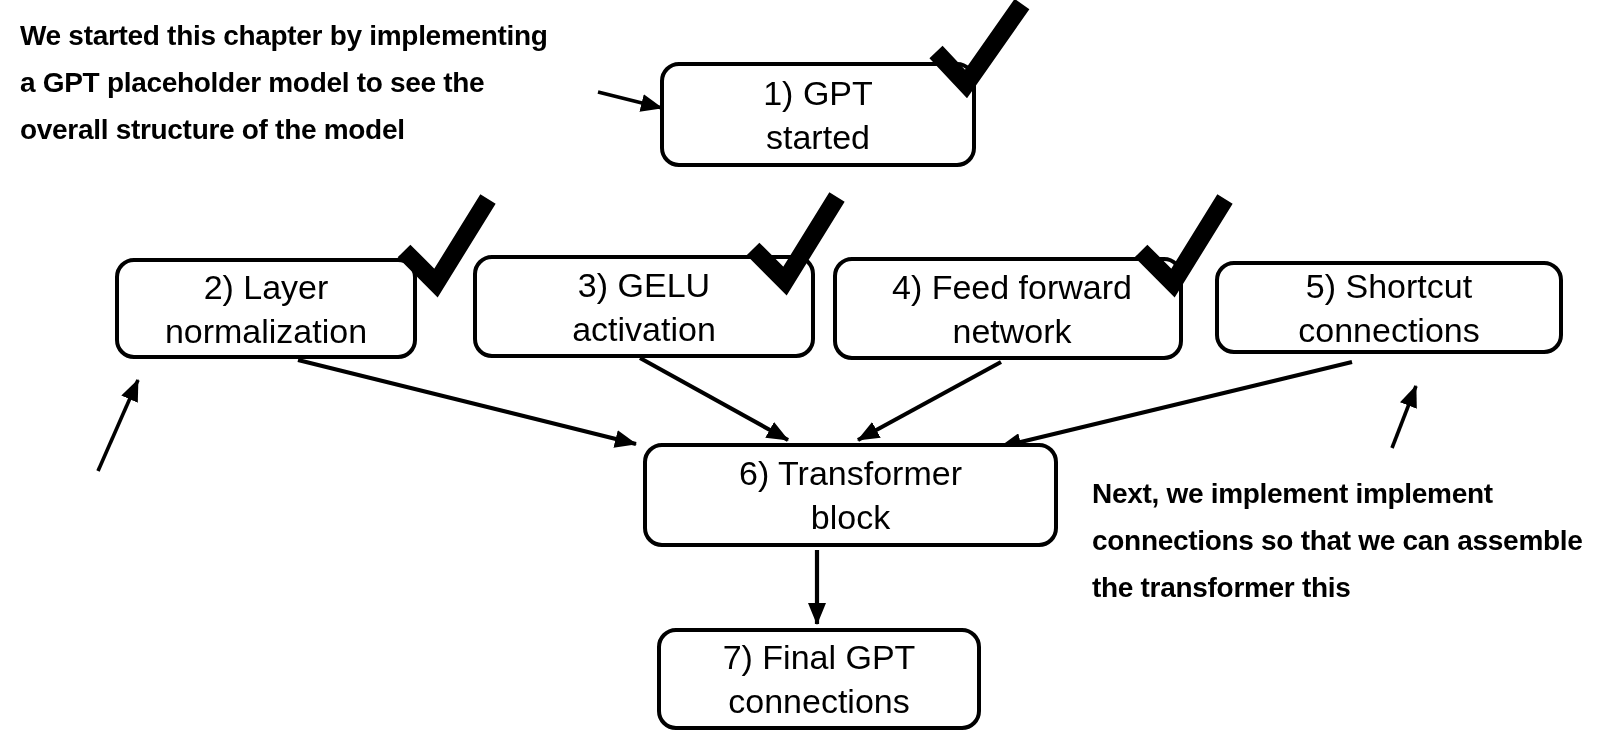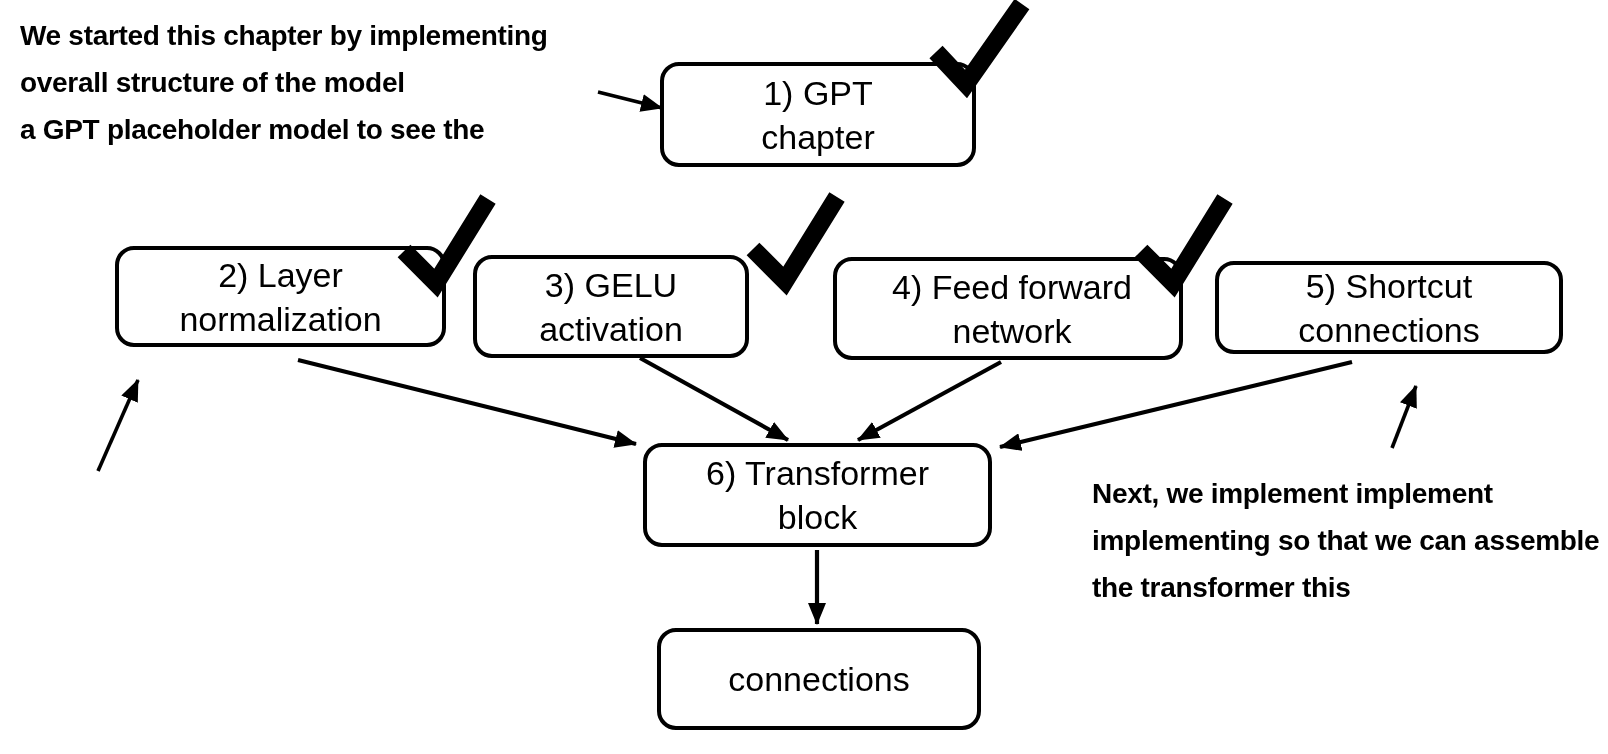--- a/index.html
+++ b/index.html
@@ -56,65 +56,66 @@
     <line class="edge-thick" x1="640" y1="358" x2="788" y2="440" marker-end="url(#ah)"></line>
     <line class="edge-thick" x1="1001" y1="362" x2="858" y2="440" marker-end="url(#ah)"></line>
     <line class="edge-thick" x1="1352" y1="362" x2="1000" y2="447" marker-end="url(#ah)"></line>
     <line class="edge-thick" x1="817" y1="550" x2="817" y2="624" marker-end="url(#ah)"></line>
     <line class="edge" x1="98" y1="471" x2="138" y2="380" marker-end="url(#ah)"></line>
     <line class="edge" x1="1392" y1="448" x2="1416" y2="386" marker-end="url(#ah)"></line>
   </svg>
 
   <div class="node" style="left:660px;top:62px;width:316px;height:105px;">
     <span>1) GPT</span>
-    <span>chapter</span>
+    <span>started</span>
   </div>
 
-  <div class="node" style="left:115px;top:246px;width:331px;height:101px;">
+  <div class="node" style="left:115px;top:258px;width:302px;height:101px;">
     <span>2) Layer</span>
     <span>normalization</span>
   </div>
 
-  <div class="node" style="left:473px;top:255px;width:276px;height:103px;">
+  <div class="node" style="left:473px;top:255px;width:342px;height:103px;">
     <span>3) GELU</span>
     <span>activation</span>
   </div>
 
   <div class="node" style="left:833px;top:257px;width:350px;height:103px;padding-left:8px;">
     <span>4) Feed forward</span>
     <span>network</span>
   </div>
 
   <div class="node" style="left:1215px;top:261px;width:348px;height:93px;">
     <span>5) Shortcut</span>
     <span>connections</span>
   </div>
 
-  <div class="node" style="left:643px;top:443px;width:349px;height:104px;">
+  <div class="node" style="left:643px;top:443px;width:415px;height:104px;">
     <span>6) Transformer</span>
     <span>block</span>
   </div>
 
   <div class="node" style="left:657px;top:628px;width:324px;height:102px;">
+    <span>7) Final GPT</span>
     <span>connections</span>
   </div>
 
   <svg class="layer" id="check-layer">
     <polyline class="check" points="936,52 966,84 1022,4"></polyline>
     <polyline class="check" points="404,251 436,283 488,199"></polyline>
     <polyline class="check" points="753,249 785,281 837,197"></polyline>
     <polyline class="check" points="1141,251 1173,283 1225,199"></polyline>
   </svg>
 
   <div class="ann" style="left:20px;top:12px;width:560px;">
     <div>We started this chapter by implementing</div>
+    <div>a GPT placeholder model to see the</div>
     <div>overall structure of the model</div>
-    <div>a GPT placeholder model to see the</div>
   </div>
 
 
   <div class="ann" style="left:1092px;top:470px;width:514px;">
     <div>Next, we implement implement</div>
-    <div>implementing so that we can assemble</div>
+    <div>connections so that we can assemble</div>
     <div>the transformer this</div>
   </div>
 
 </div>
 
 </body></html>

